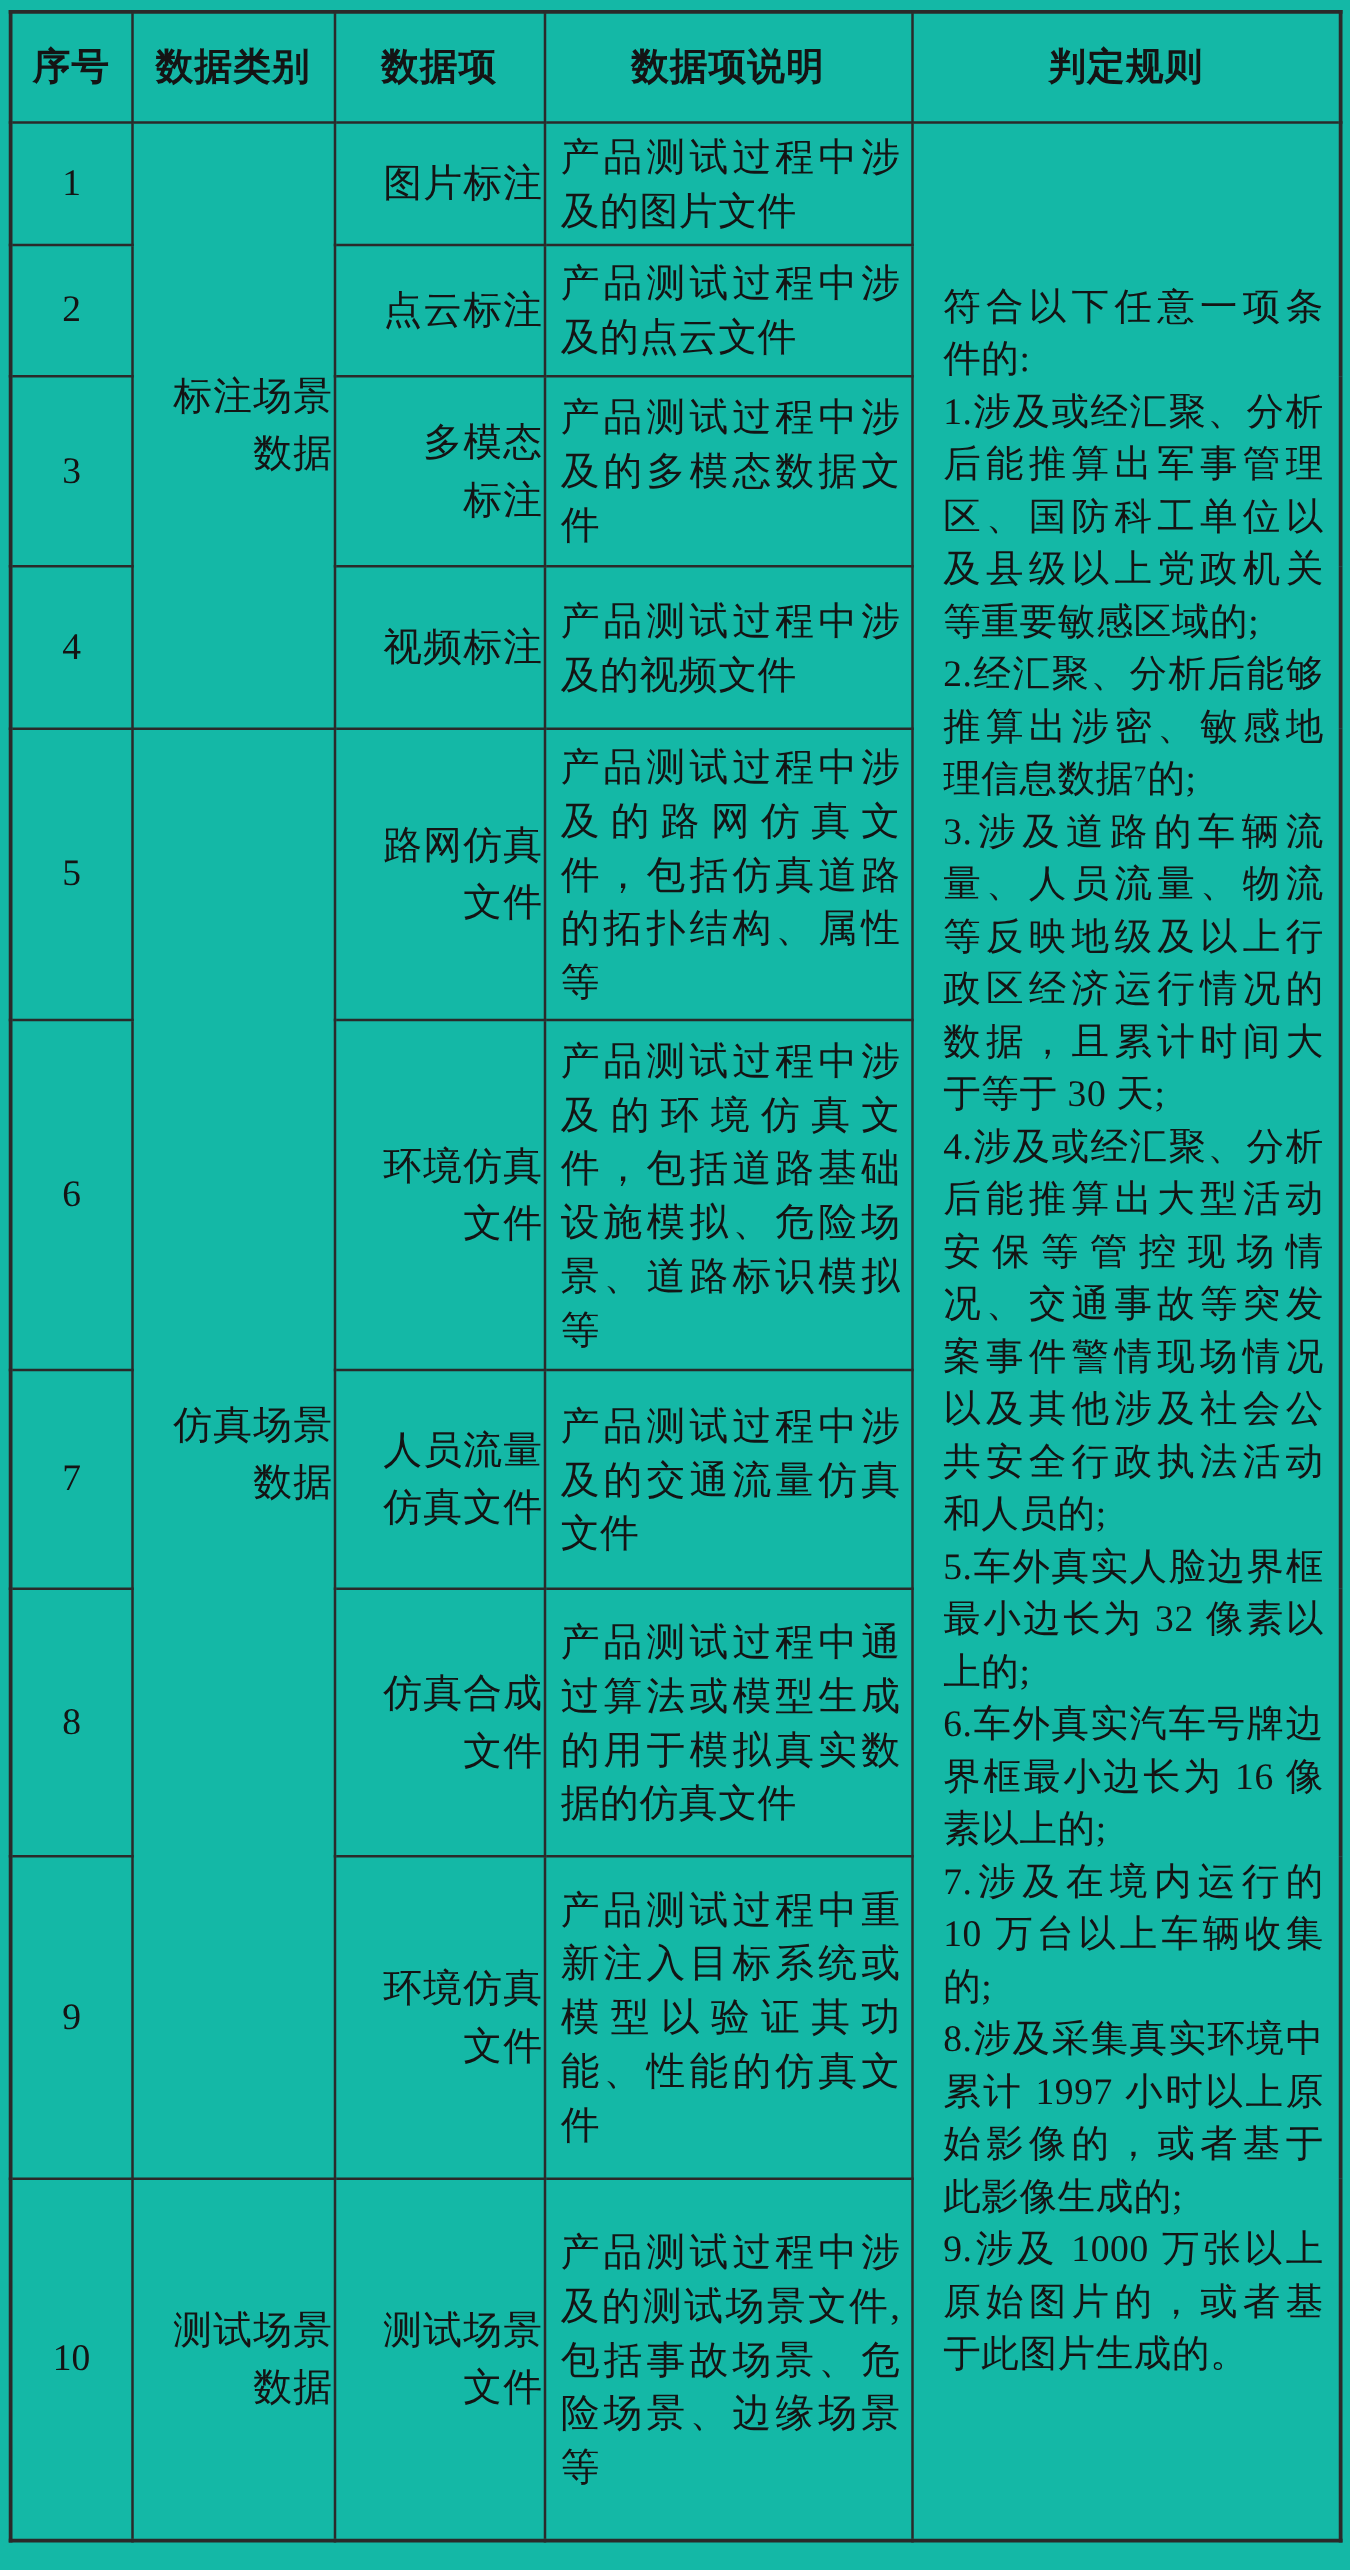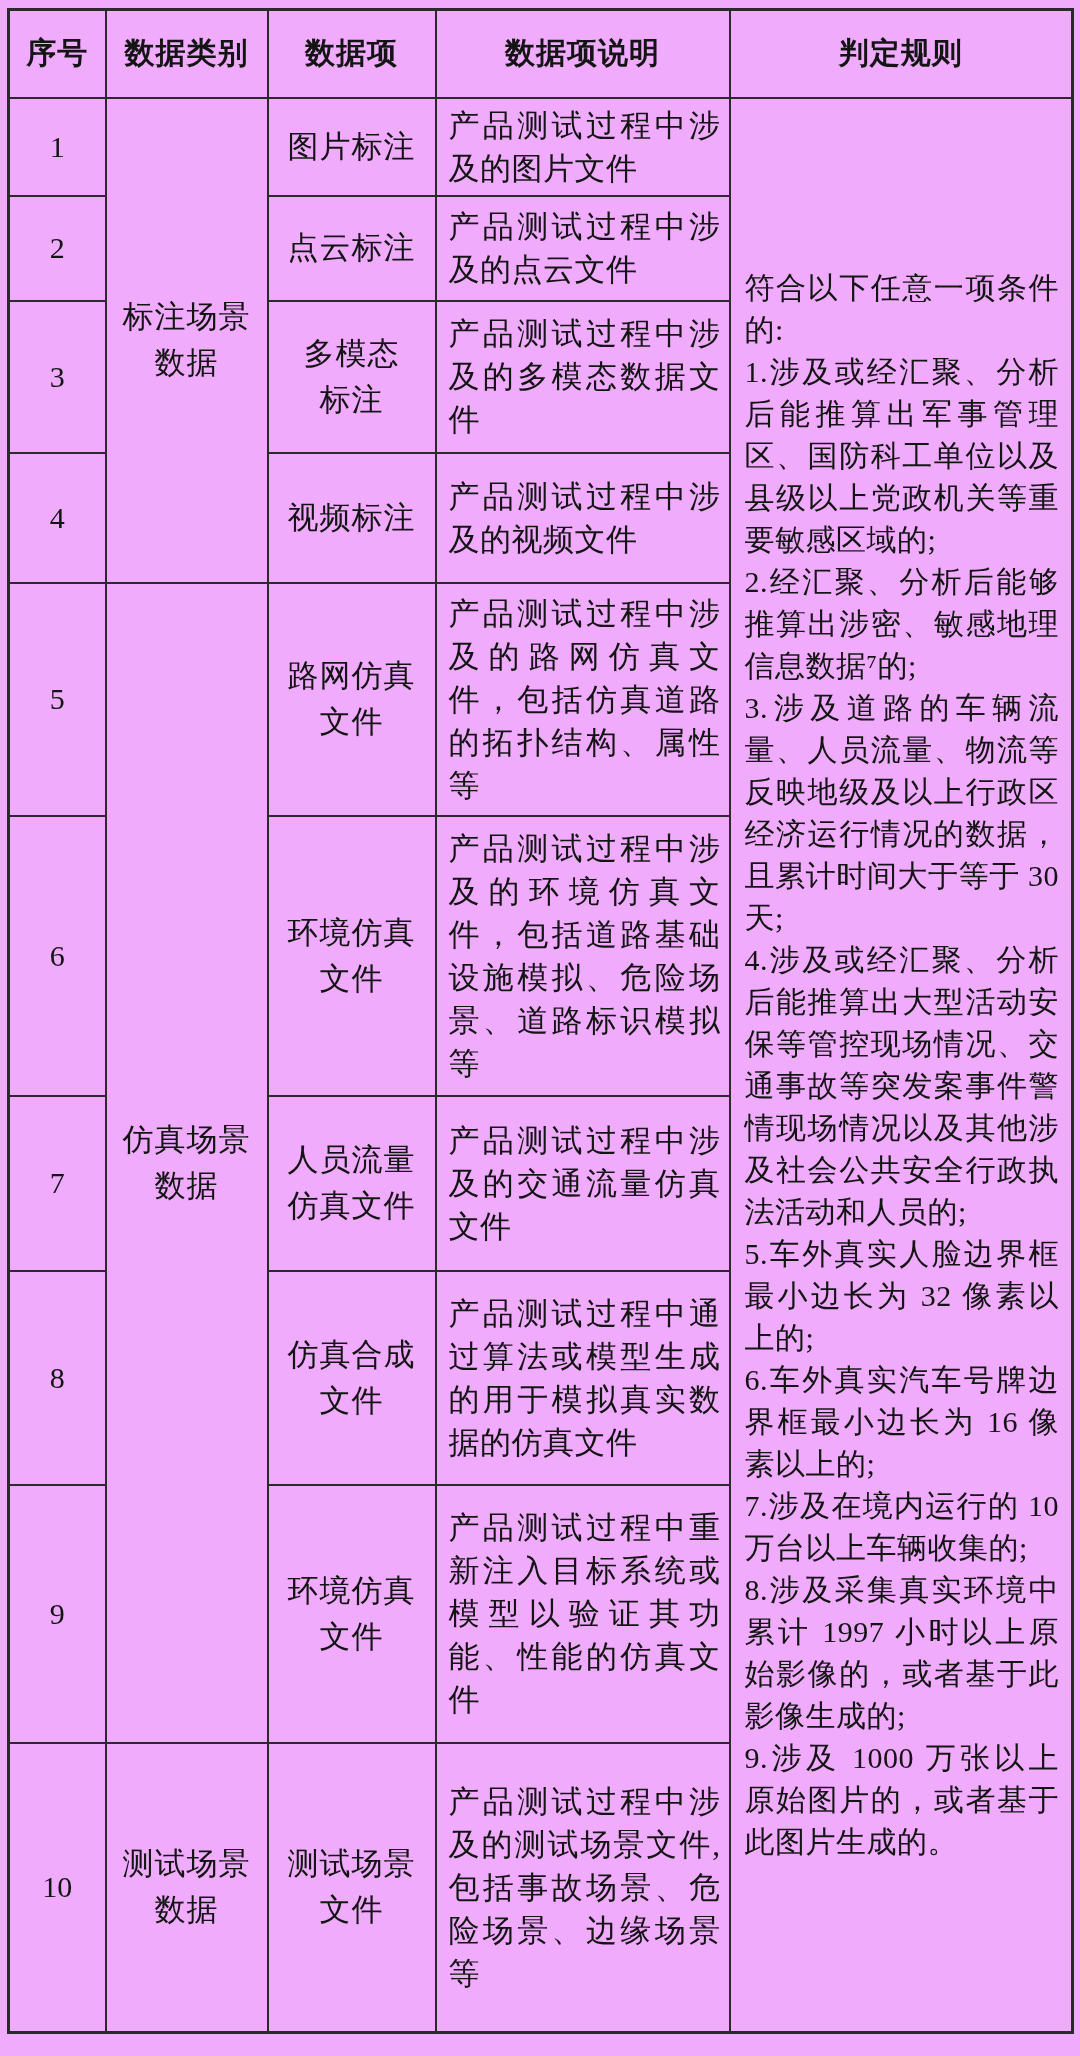--- a/index.html
+++ b/index.html
@@ -6,21 +6,21 @@
     margin: 0;
     padding: 0;
     background: #ffffff;
     font-family: "Liberation Serif", "DejaVu Serif", serif;
     color: #141414;
   }
   .page {
     position: relative;
     width: 1080px;
     height: 2056px;
-    background: #f0abfc;
+    background: #14b8a6;
     overflow: hidden;
   }
   table.doc-table {
     position: absolute;
     left: 7px;
     top: 8px;
     width: 1064px;
     border-collapse: collapse;
     table-layout: fixed;
     border: 3px solid #2a2a2a;
@@ -36,39 +36,39 @@
     font-weight: bold;
     text-align: center;
     letter-spacing: 1px;
   }
   tr.head-row { height: 88px; }
   td.num-cell {
     text-align: center;
     font-size: 30px;
   }
   td.cat-cell, td.item-cell {
-    text-align: center;
+    text-align: right;
     font-size: 31px;
     line-height: 46px;
     white-space: pre-line;
     letter-spacing: 1px;
   }
   td.desc-cell {
     font-size: 31px;
     line-height: 43px;
     padding: 4px 8px 4px 12px;
     text-align: justify;
     text-justify: inter-character;
     letter-spacing: 0.5px;
     margin-left: 21px;
   }
   td.rules-cell {
     font-size: 30px;
     line-height: 42px;
-    padding: 8px 12px 8px 14px;
+    padding: 8px 12px 8px 24px;
     text-align: justify;
     text-justify: inter-character;
     vertical-align: middle;
     letter-spacing: 0.5px;
     margin-left: 31px;
   }
   td.rules-cell p { margin: 0; }
   
   tr.r1  { height: 98px; }
   tr.r2  { height: 105px; }

